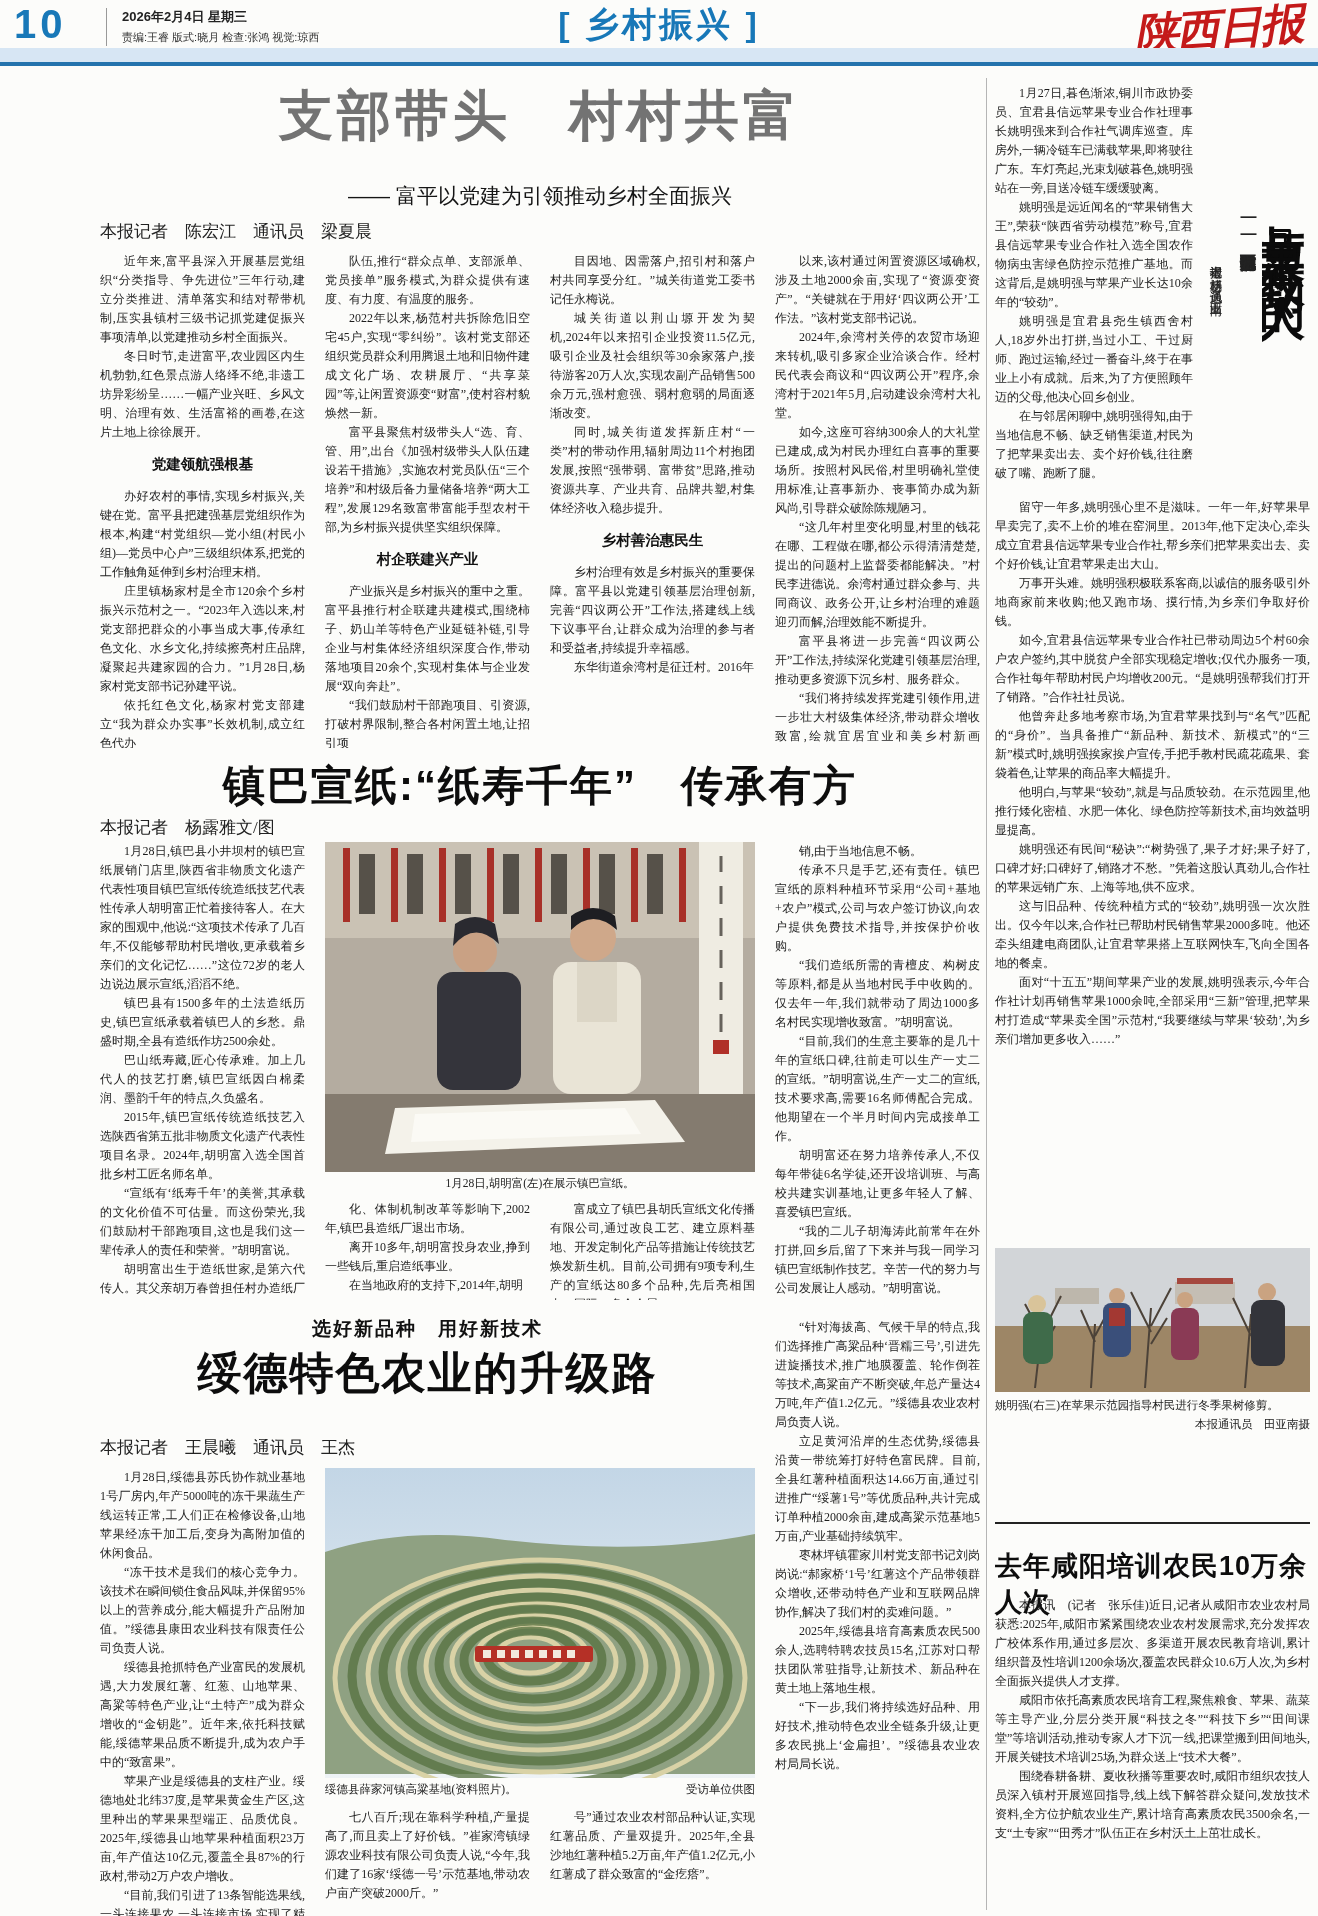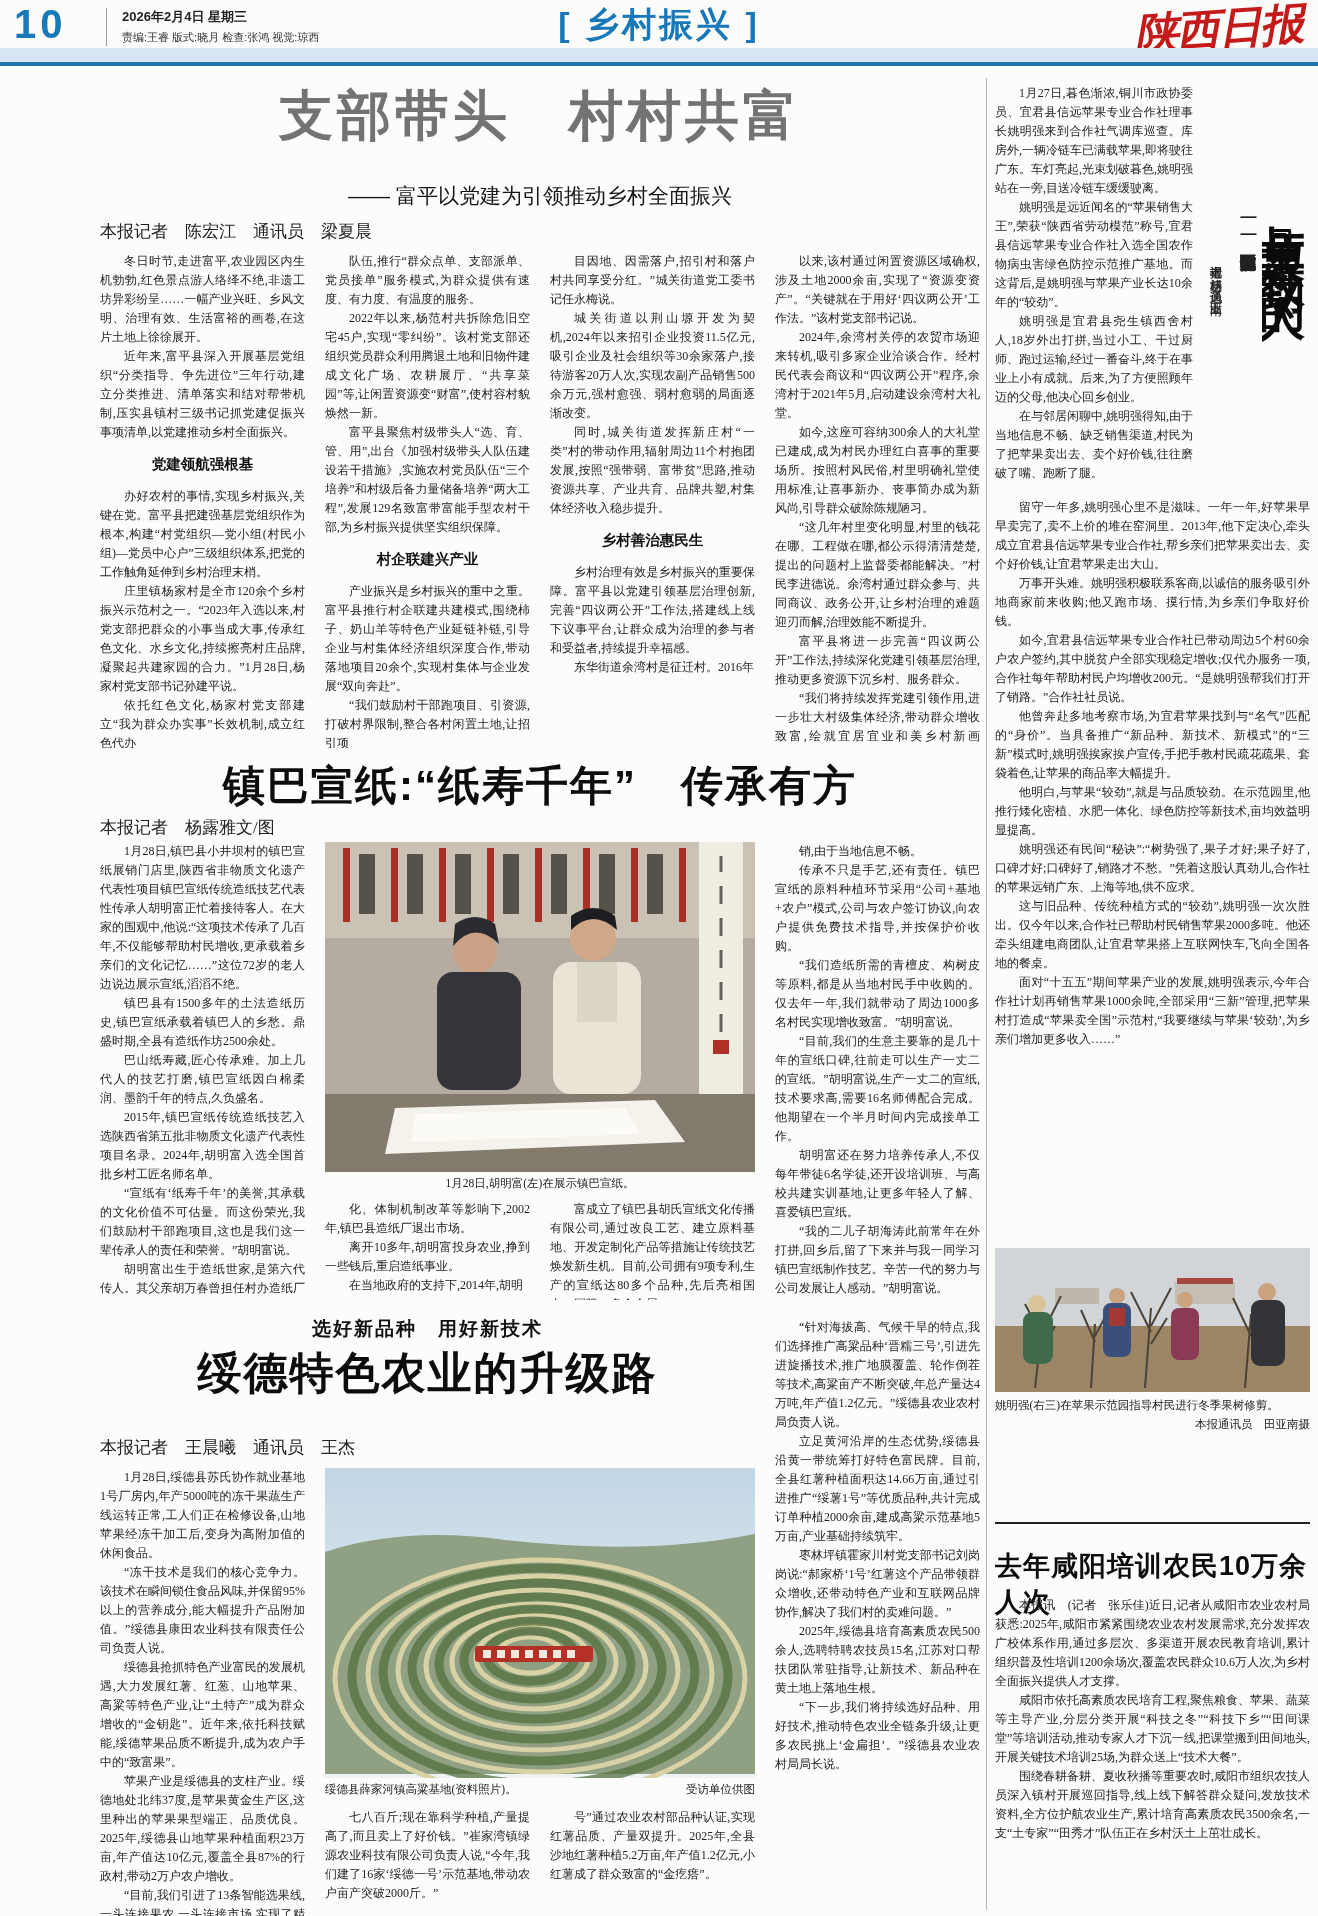--- a/index.html
+++ b/index.html
@@ -70,22 +70,22 @@
   <div class="section-title">[ 乡村振兴 ]</div>
   <div class="logo">陕西日报</div>
   <div class="band"></div>
   <div class="band-line"></div>
   <div class="vdivider"></div>
 
   <div class="a1-title">支部带头　村村共富</div>
   <div class="a1-sub">—— 富平以党建为引领推动乡村全面振兴</div>
   <div class="byline" style="left:100px;width:880px;top:220px;">本报记者　陈宏江　通讯员　梁夏晨</div>
   <div class="col" style="left:100px;top:252px;width:205px;height:496px;">
+      <p class="para">近年来,富平县深入开展基层党组织“分类指导、争先进位”三年行动,建立分类推进、清单落实和结对帮带机制,压实县镇村三级书记抓党建促振兴事项清单,以党建推动乡村全面振兴。</p>
       <p class="para">冬日时节,走进富平,农业园区内生机勃勃,红色景点游人络绎不绝,非遗工坊异彩纷呈……一幅产业兴旺、乡风文明、治理有效、生活富裕的画卷,在这片土地上徐徐展开。</p>
-      <p class="para">近年来,富平县深入开展基层党组织“分类指导、争先进位”三年行动,建立分类推进、清单落实和结对帮带机制,压实县镇村三级书记抓党建促振兴事项清单,以党建推动乡村全面振兴。</p>
       <div class="subhead">党建领航强根基</div>
       <p class="para">办好农村的事情,实现乡村振兴,关键在党。富平县把建强基层党组织作为根本,构建“村党组织—党小组(村民小组)—党员中心户”三级组织体系,把党的工作触角延伸到乡村治理末梢。</p>
       <p class="para">庄里镇杨家村是全市120余个乡村振兴示范村之一。“2023年入选以来,村党支部把群众的小事当成大事,传承红色文化、水乡文化,持续擦亮村庄品牌,凝聚起共建家园的合力。”1月28日,杨家村党支部书记孙建平说。</p>
       <p class="para">依托红色文化,杨家村党支部建立“我为群众办实事”长效机制,成立红色代办</p>
     </div>
   <div class="col" style="left:325px;top:252px;width:205px;height:496px;">
       <p class="para">队伍,推行“群众点单、支部派单、党员接单”服务模式,为群众提供有速度、有力度、有温度的服务。</p>
       <p class="para">2022年以来,杨范村共拆除危旧空宅45户,实现“零纠纷”。该村党支部还组织党员群众利用腾退土地和旧物件建成文化广场、农耕展厅、“共享菜园”等,让闲置资源变“财富”,使村容村貌焕然一新。</p>
       <p class="para">富平县聚焦村级带头人“选、育、管、用”,出台《加强村级带头人队伍建设若干措施》,实施农村党员队伍“三个培养”和村级后备力量储备培养“两大工程”,发展129名致富带富能手型农村干部,为乡村振兴提供坚实组织保障。</p>
       <div class="subhead">村企联建兴产业</div>

